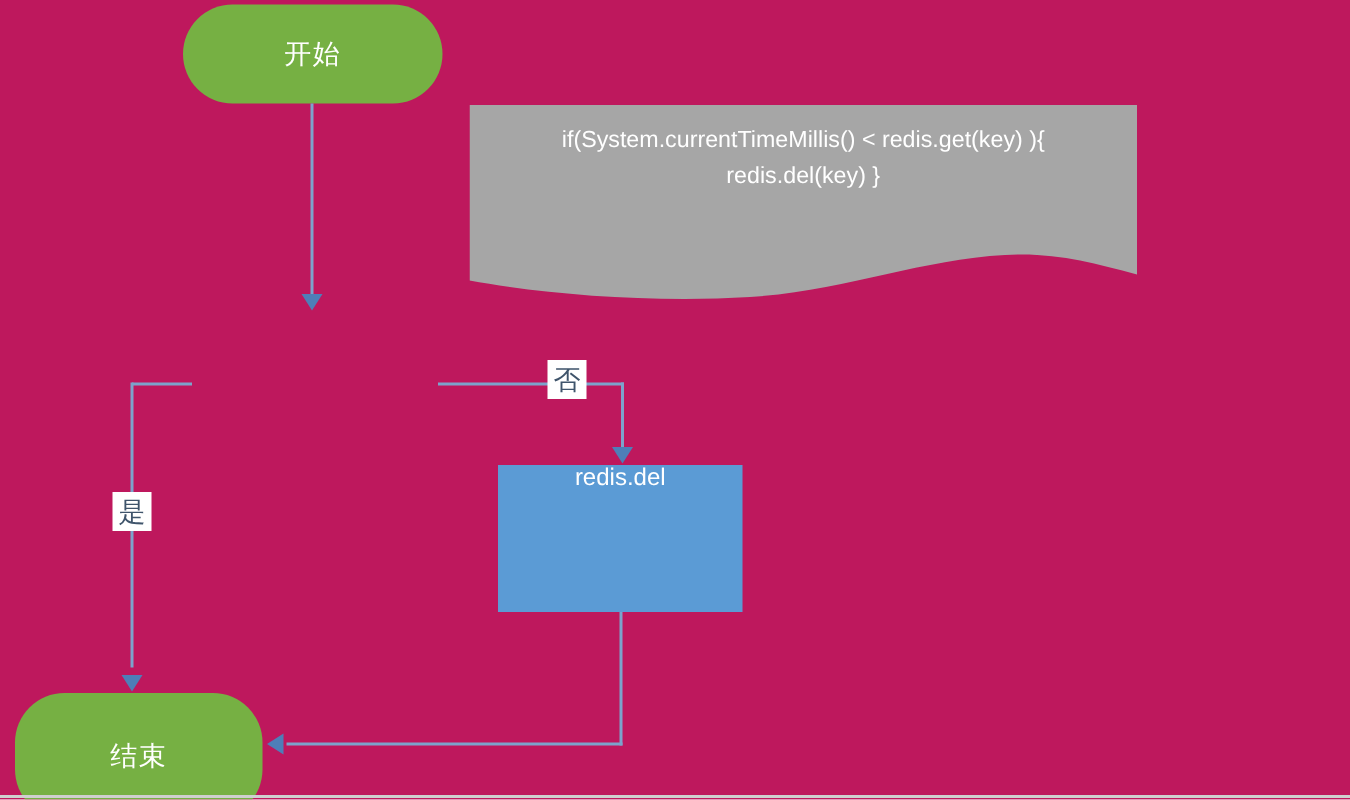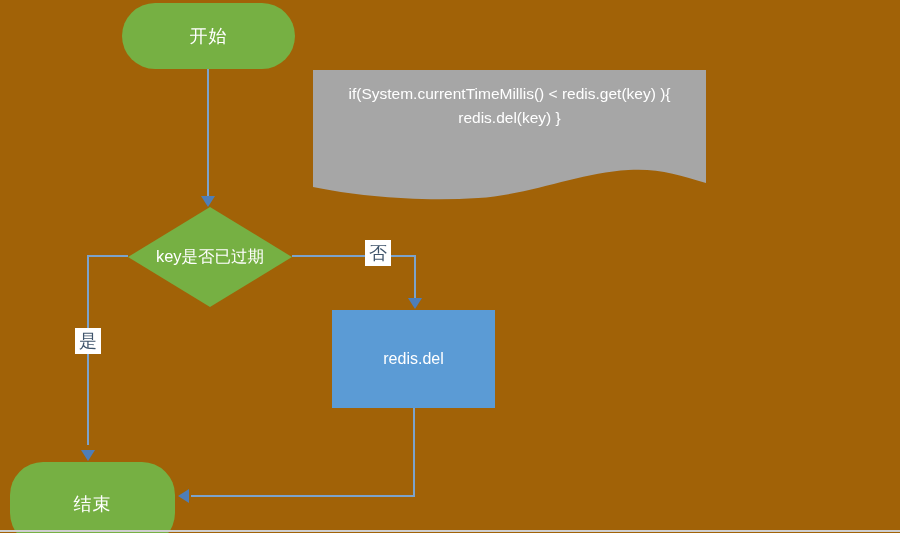--- a/index.html
+++ b/index.html
@@ -4,54 +4,54 @@
 <style>
   :root{
     --green:#76b043; --blue:#5b9bd5; --gray:#a6a6a6;
     --line:#7ca3cc; --arrow:#4e7eb8; --edge-label:#3f546b;
     --node-text:#ffffff; --page-border:#cfcfcf;
   }
   *{box-sizing:border-box;margin:0;padding:0;}
   html,body{background:#ffffff;}
   body{font-family:"Liberation Sans","DejaVu Sans",sans-serif;}
   .canvas{
-    position:relative;width:900px;height:533px;background:#a16207;
+    position:relative;width:900px;height:533px;background:#be185d;
     overflow:hidden;
   }
   .page-bottom-line{position:absolute;left:0;top:530px;width:900px;height:2px;background:var(--page-border);}
 
   
   .terminator{
     position:absolute;background:var(--green);color:var(--node-text);
     display:flex;align-items:center;justify-content:center;
     font-size:18px;letter-spacing:1px;
   }
   .start{left:122px;top:3px;width:173px;height:66px;border-radius:33px;}
   .end{left:10px;top:462px;width:165px;height:84px;border-radius:33px;}
 
-  .doc-shape{position:absolute;left:313px;top:70px;width:393px;height:130px;}
+  .doc-shape{position:absolute;left:313px;top:70px;width:445px;height:130px;}
   .doc-shape svg{display:block;width:100%;height:100%;}
   .doc-shape path{fill:var(--gray);}
   .doc-text{
     position:absolute;left:0;top:12px;width:100%;text-align:center;
     color:var(--node-text);font-size:15.5px;line-height:24px;
   }
 
   .decision{position:absolute;left:128px;top:207px;width:164px;height:100px;}
   .decision svg{display:block;width:100%;height:100%;}
   .decision polygon{fill:var(--green);}
   .decision-label{
     position:absolute;inset:0;display:flex;align-items:center;justify-content:center;
     color:var(--node-text);font-size:16.5px;
   }
 
   .process{
     position:absolute;left:332px;top:310px;width:163px;height:98px;
     background:var(--blue);color:var(--node-text);
-    display:flex;align-items:center;justify-content:center;font-size:16px;
+    display:flex;justify-content:center;font-size:16px;
   }
 
   
   .line{position:absolute;background:var(--line);}
   .l-start-decision{left:207px;top:69px;width:2px;height:128px;}
   .l-decision-right{left:292px;top:255px;width:124px;height:2px;}
   .l-no-down{left:414px;top:255px;width:2px;height:43px;}
   .l-decision-left{left:88px;top:255px;width:40px;height:2px;}
   .l-yes-down{left:87px;top:255px;width:2px;height:190px;}
   .l-process-down{left:413px;top:408px;width:2px;height:89px;}
@@ -89,26 +89,20 @@
   <div class="doc-shape">
     <svg viewBox="0 0 445 130" preserveAspectRatio="none">
       <path d="M0,0 L445,0 L445,113 C415,105 390,98 357,100 C300,103 250,124 187,128 C120,132 50,126 0,117 Z"></path>
     </svg>
     <div class="doc-text">
       <div>if(System.currentTimeMillis() &lt; redis.get(key) ){</div>
       <div>redis.del(key) }</div>
     </div>
   </div>
 
-  <div class="decision">
-    <svg viewBox="0 0 164 100" preserveAspectRatio="none">
-      <polygon points="82,0 164,50 82,100 0,50"></polygon>
-    </svg>
-    <div class="decision-label">key是否已过期</div>
-  </div>
 
   <div class="line l-decision-right"></div>
   <div class="edge-label label-no">否</div>
   <div class="line l-no-down"></div>
   <div class="ah ah-down ah-into-process"></div>
 
   <div class="process">
     <span>redis.del</span>
   </div>
 

